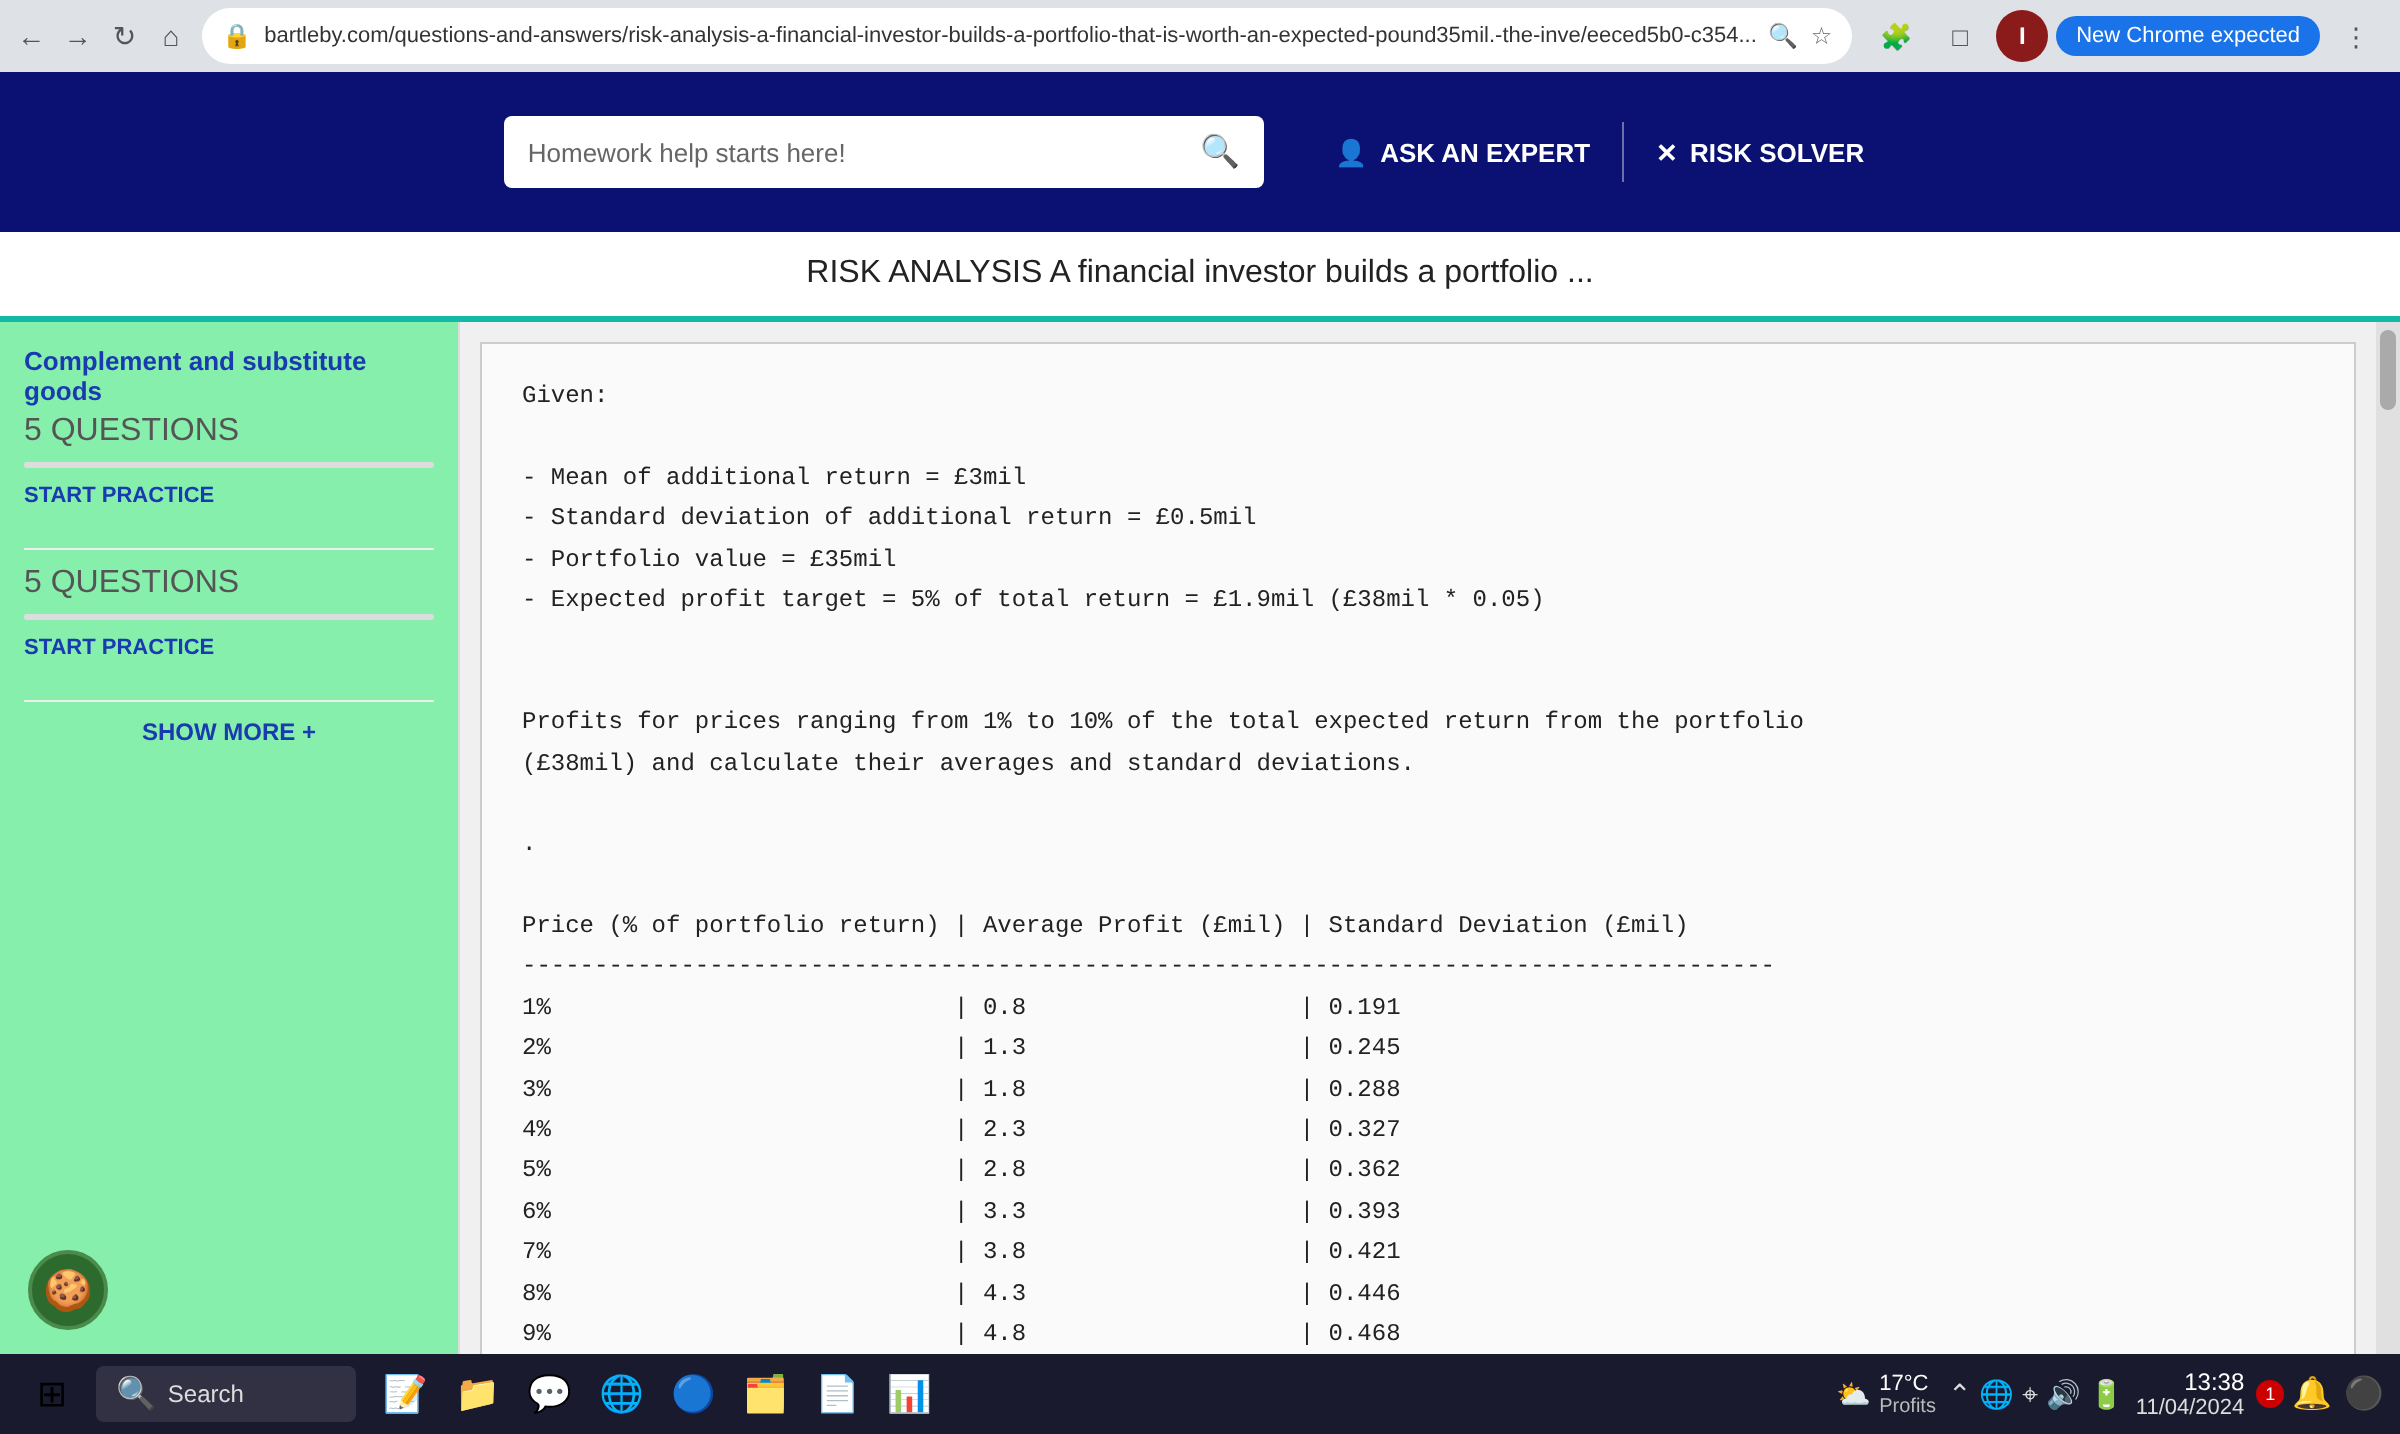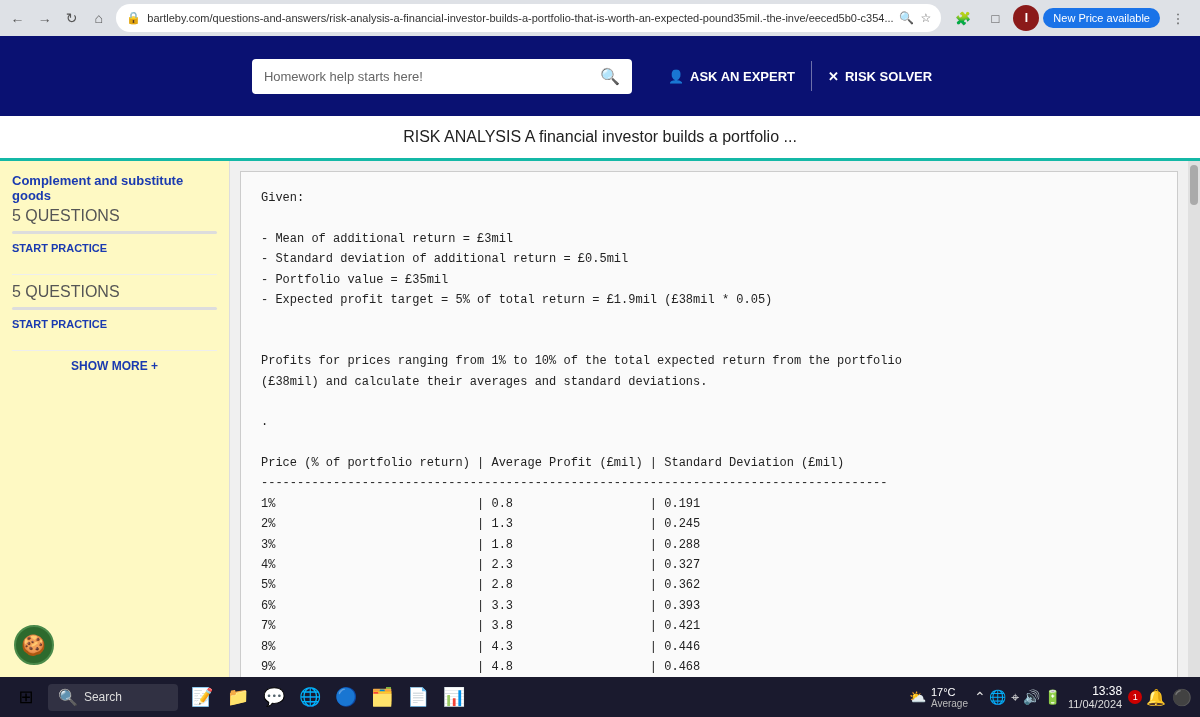--- a/index.html
+++ b/index.html
@@ -123,21 +123,21 @@
     
     .main-content {
       display: flex;
       height: calc(717px - 36px - 80px - 46px - 36px);
       overflow: hidden;
     }
 
     
     .left-sidebar {
       width: 230px;
-      background: #fef9c3;
+      background: #86efac;
       border-right: 1px solid #ddd;
       padding: 12px;
       overflow-y: auto;
       flex-shrink: 0;
     }
     .sidebar-section { margin-bottom: 20px; }
     .sidebar-section-title {
       font-size: 13px;
       font-weight: 700;
       color: #1a3ab0;
@@ -308,21 +308,21 @@
     <div class="address-bar">
       <span class="address-icon">🔒</span>
       <span class="address-text">bartleby.com/questions-and-answers/risk-analysis-a-financial-investor-builds-a-portfolio-that-is-worth-an-expected-pound35mil.-the-inve/eeced5b0-c354...</span>
       <span class="address-icon">🔍</span>
       <span class="address-icon">☆</span>
     </div>
     <div class="chrome-actions">
       <button class="chrome-action-btn">🧩</button>
       <button class="chrome-action-btn">□</button>
       <div class="profile-btn">I</div>
-      <button class="new-chrome-btn">New Price available</button>
+      <button class="new-chrome-btn">New Chrome expected</button>
       <button class="chrome-action-btn">⋮</button>
     </div>
   </div>
 </div>
 
 <div class="bartleby-header">
   <div class="search-bar">
     <span class="search-input-text">Homework help starts here!</span>
     <span class="search-icon-btn">🔍</span>
   </div>
@@ -447,21 +447,21 @@
       </div>
     <div class="taskbar-icon">
         <span class="taskbar-icon-emoji">📊</span>
       </div>
   </div>
   <div class="taskbar-right">
     <div class="weather-widget">
       <span class="weather-icon">⛅</span>
       <div>
         <div>17°C</div>
-        <div style="font-size:10px; color:#bbb;">Average</div>
+        <div style="font-size:10px; color:#bbb;">Profits</div>
       </div>
     </div>
     <div class="taskbar-sys-icons">
       <span class="taskbar-sys-icon">⌃</span>
       <span class="taskbar-sys-icon">🌐</span>
       <span class="taskbar-sys-icon">⌖</span>
       <span class="taskbar-sys-icon">🔊</span>
       <span class="taskbar-sys-icon">🔋</span>
     </div>
     <div class="taskbar-clock">

